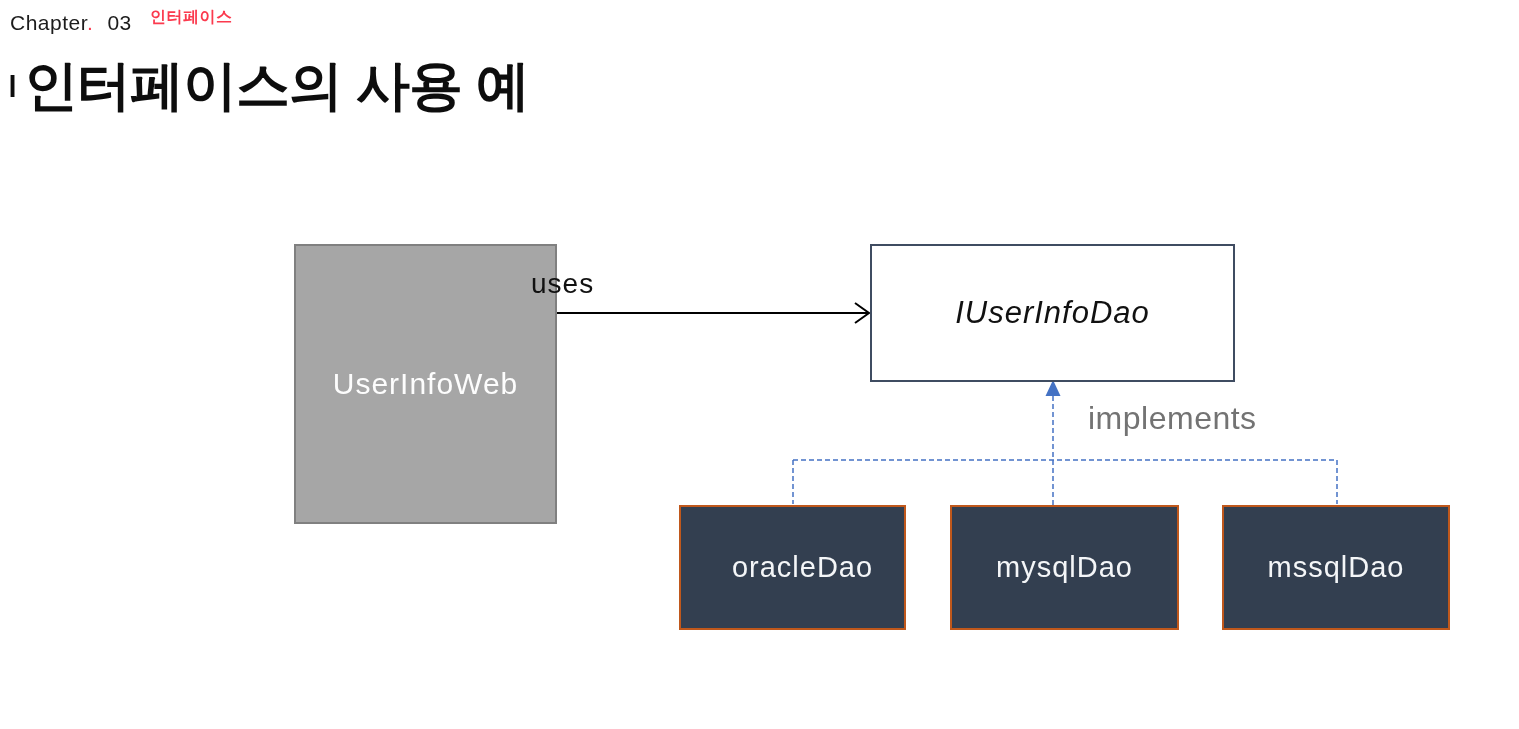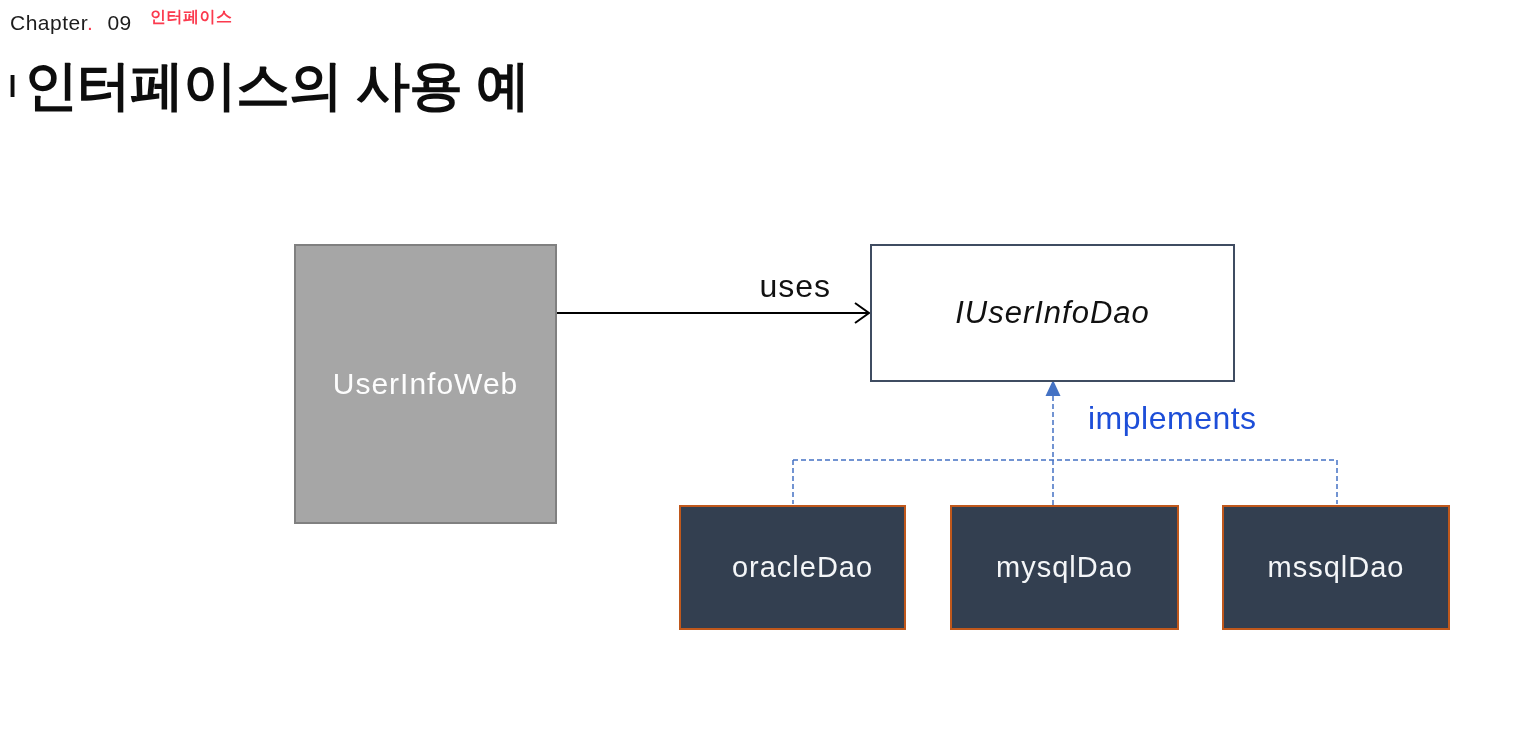--- a/index.html
+++ b/index.html
@@ -100,30 +100,30 @@
   }
   .impl-box-0 { left: 679px;  width: 227px; padding-left: 20px; }
   .impl-box-1 { left: 950px;  width: 229px; }
   .impl-box-2 { left: 1222px; width: 228px; }
 
   
   .uses-label {
     position: absolute;
     left: 531px; top: 268px;
     width: 300px;
-    text-align: right;
-    font-size: 32px;
+    text-align: left;
+    font-size: 28px;
     color: #111111;
     letter-spacing: 1px;
   }
   .implements-label {
     position: absolute;
     left: 1088px; top: 400px;
     font-size: 32px;
-    color: #1d4ed8;
+    color: #737373;
     letter-spacing: 0.5px;
   }
 
   
   .connector-layer {
     position: absolute;
     left: 0; top: 0;
     width: 1519px; height: 729px;
     pointer-events: none;
   }
@@ -131,21 +131,21 @@
   .dashed-blue { stroke: var(--connector-blue, #4472c4); stroke-width: 1.5; fill: none; stroke-dasharray: 5 3; }
   .blue-head   { fill: var(--connector-blue, #4472c4); stroke: none; }
   .cursor-shape { fill: #ffffff; stroke: #39404d; stroke-width: 1.3; }
 </style>
 </head>
 <body>
 
 <div class="stage">
 
   <div class="chapter-line">
-    <span>Chapter</span><span class="chapter-dot">.</span><span class="chapter-number">09</span>
+    <span>Chapter</span><span class="chapter-dot">.</span><span class="chapter-number">03</span>
   </div>
   <div class="chapter-topic">인터페이스</div>
 
   <div class="page-title">
     <span class="title-prefix">I</span>
     <span class="title-text">인터페이스의 사용 예</span>
   </div>
 
   <svg class="connector-layer" viewBox="0 0 1519 729">
 

